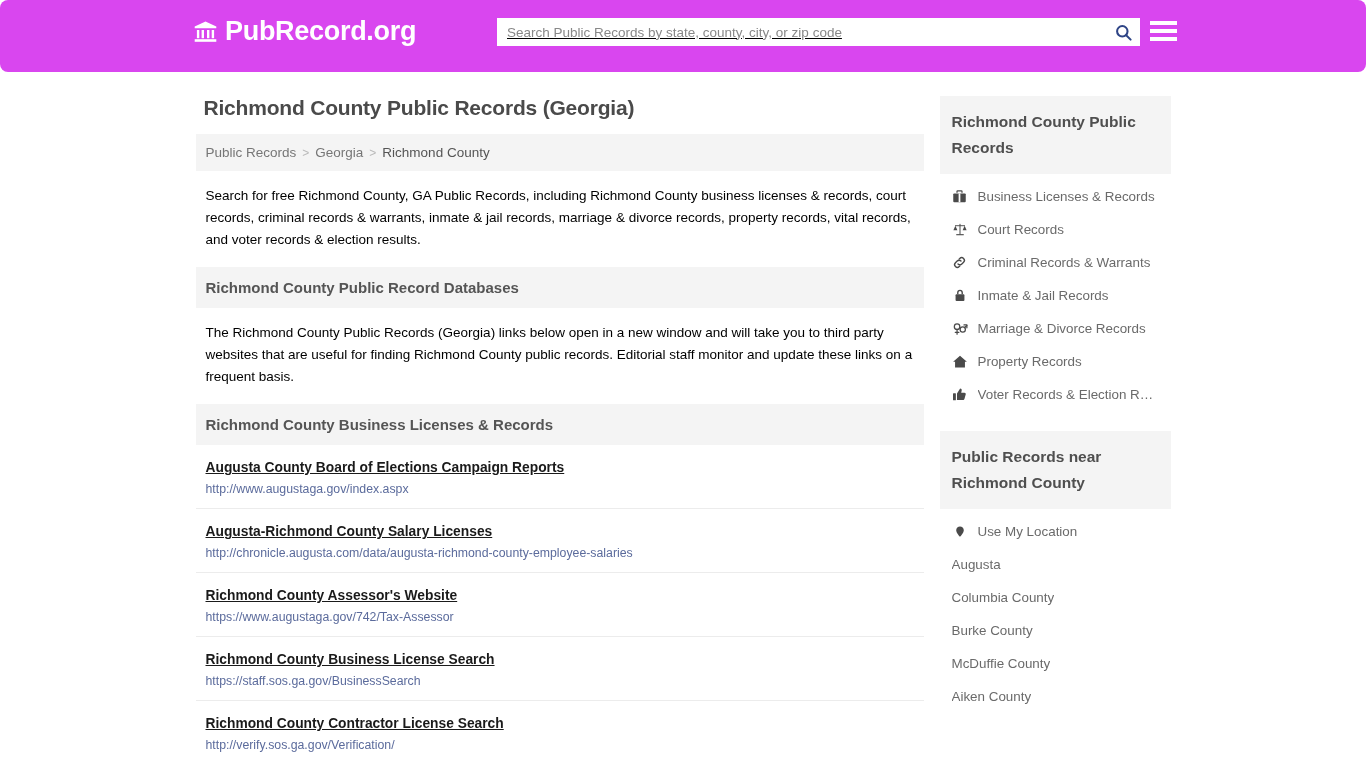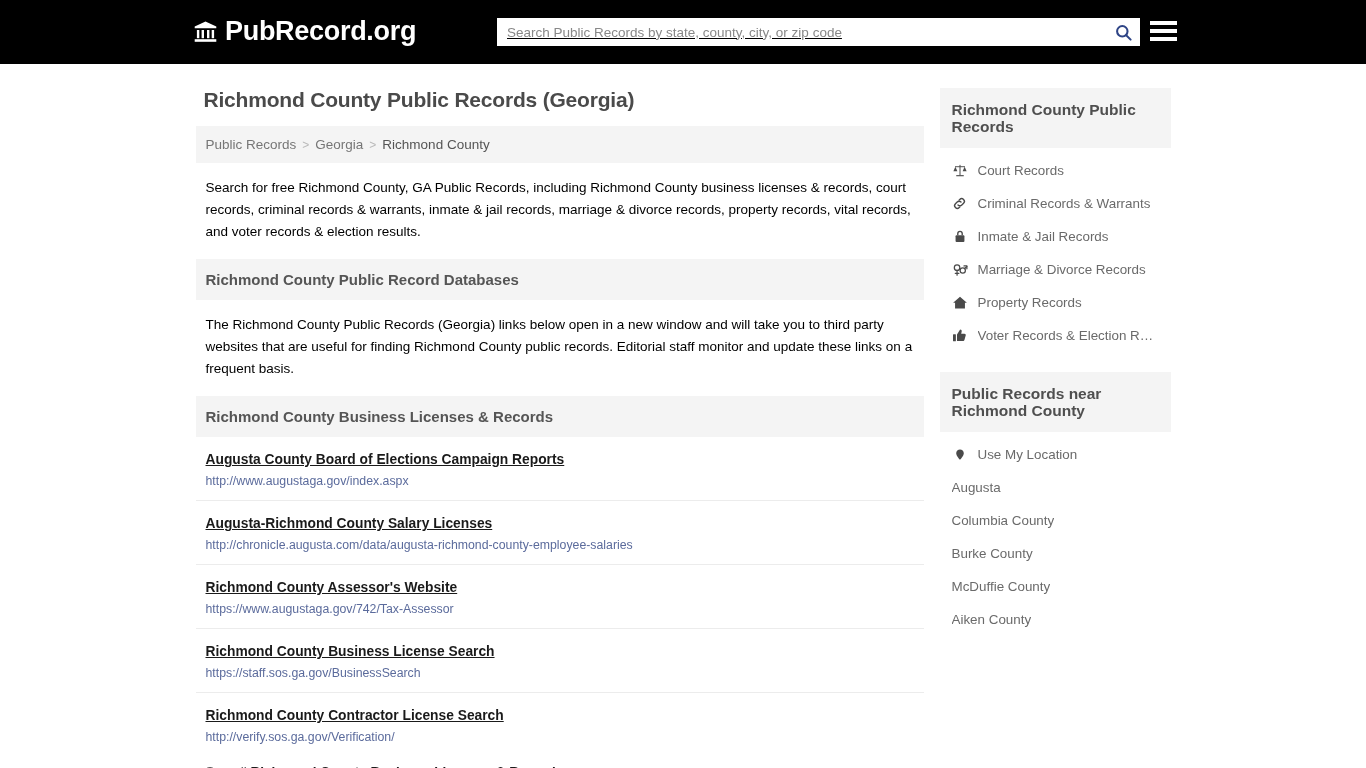--- a/index.html
+++ b/index.html
@@ -6,25 +6,26 @@
   html, body {
     width: 1366px;
     height: 768px;
     overflow: hidden;
     background: #ffffff;
     font-family: "Liberation Sans", sans-serif;
   }
 
   
   .site-header {
-    height: 64px;
-    background: #000000;
+    height: 72px;
+    background: #d946ef;
     display: flex;
     align-items: center;
     position: relative;
+    border-radius: 8px;
   }
   .brand {
     position: absolute;
     left: 193px;
     top: 18px;
     display: flex;
     align-items: center;
     gap: 7px;
     color: #ffffff;
     text-decoration: none;
@@ -178,21 +179,21 @@
     text-decoration: underline;
   }
 
   
   .side-head {
     background: #f4f4f4;
     padding: 13px 12px;
     font-size: 15.5px;
     font-weight: bold;
     color: #4f4f4f;
-    line-height: 17px;
+    line-height: 26px;
   }
   .side-list { padding: 6px 0 2px 0; }
   .side-item {
     display: flex;
     align-items: center;
     gap: 10px;
     padding: 9px 12px;
     font-size: 13.4px;
     color: #6a6a6a;
     text-decoration: none;
@@ -304,20 +305,30 @@
         <a href="#">Richmond County Business Licenses &amp; Records</a>
       </div>
     </div>
 
     <div class="side-col">
 
       <div class="side-head">Richmond County Public Records</div>
 
       <div class="side-list">
 
+        <a class="side-item" href="#">
+          <span class="ico">
+            <svg width="15" height="15" viewBox="0 0 24 24" fill="#4a4a4a">
+              <path d="M9 2h6a2 2 0 0 1 2 2v2h-2V4H9v2H7V4a2 2 0 0 1 2-2z"></path>
+              <rect x="2" y="7" width="20" height="14" rx="1.5"></rect>
+              <rect x="10.6" y="7" width="2.8" height="14" fill="#ffffff"></rect>
+            </svg>
+          </span>
+          <span class="lbl">Business Licenses &amp; Records</span>
+        </a>
 
         <a class="side-item" href="#">
           <span class="ico">
             <svg width="16" height="15" viewBox="0 0 24 24" fill="#4a4a4a">
               <rect x="11.2" y="3" width="1.6" height="17"></rect>
               <rect x="6" y="19.4" width="12" height="1.8"></rect>
               <path d="M4.6 6 1.4 13h6.4L4.6 6z"></path>
               <path d="M19.4 6 16.2 13h6.4L19.4 6z"></path>
               <rect x="4" y="5.2" width="16" height="1.5"></rect>
             </svg>

